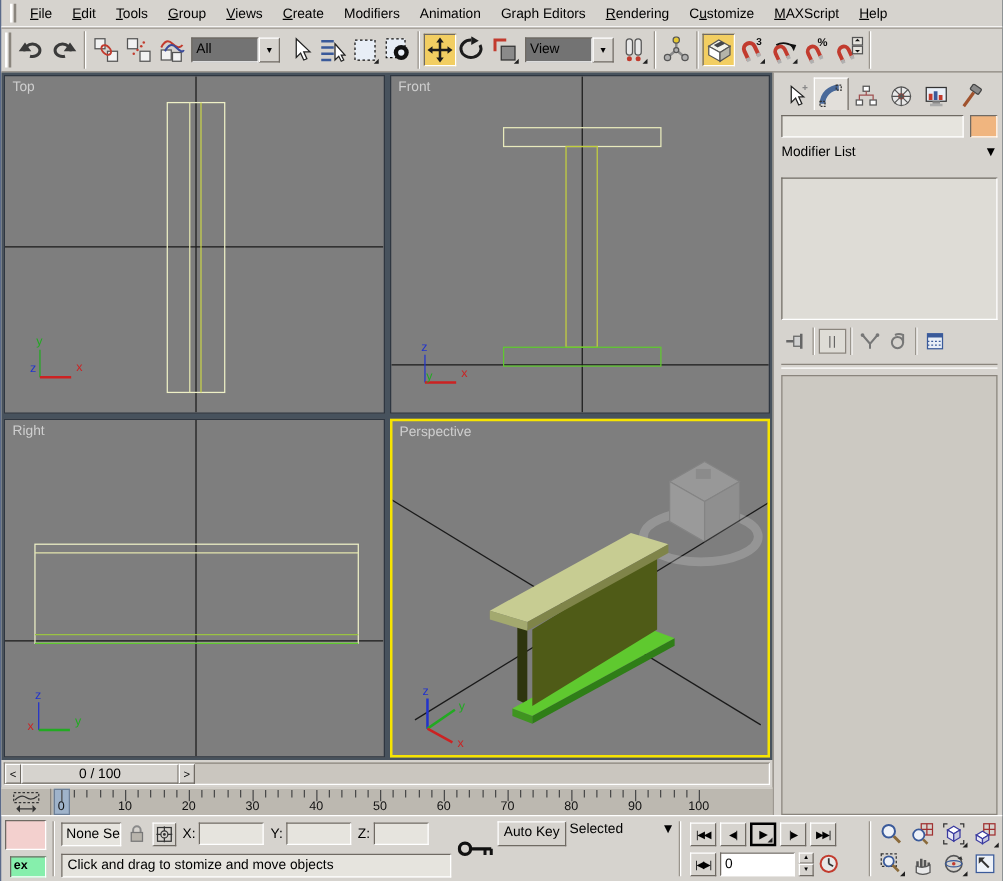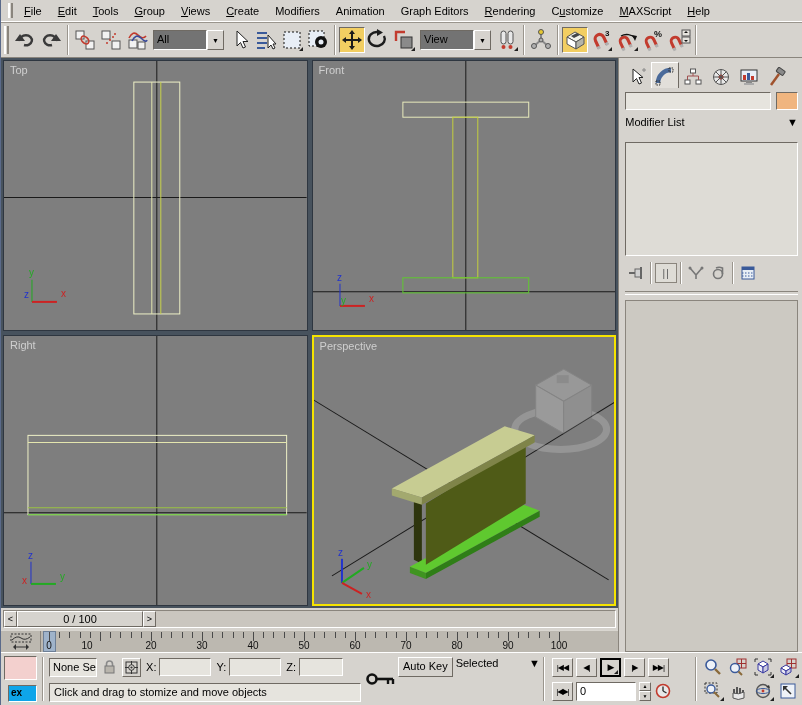--- a/index.html
+++ b/index.html
@@ -67,21 +67,21 @@
   .stack-btn { width:22px; height:20px; display:flex; align-items:center; justify-content:center; }
   .stack-btn.outlined { border:1px solid #8a857d; background:#dedcd6; }
   .panel-divider { height:4px; margin:3px 2px; border-top:1px solid #8a857d; border-bottom:1px solid #ffffff; }
   .rollout-area { flex:1; margin:2px 2px 0 2px; background:#ccc9c2; border:1px solid #8a857d; }
 
   
   .statusbar { height:53px; border-top:1px solid #ffffff; display:flex; padding:2px 1px; }
   .sb-col { display:flex; flex-direction:column; justify-content:space-between; }
   .listener-col { width:38px; padding:1px 2px; }
   .listener-pink { height:24px; background:#f3d0ce; border:1px solid; border-color:#6f6a63 #fff #fff #6f6a63; }
-  .listener-white { height:17px; margin-left:4px; background:#0ea5e9; border:1px solid; border-color:#6f6a63 #fff #fff #6f6a63; font-size:10px; font-weight:bold; padding:1px 2px; overflow:hidden; }
+  .listener-white { height:17px; margin-left:4px; background:#86efac; border:1px solid; border-color:#6f6a63 #fff #fff #6f6a63; font-size:10px; font-weight:bold; padding:1px 2px; overflow:hidden; }
   .prompt-col { width:325px; padding:1px 2px; }
   .sel-row { height:22px; display:flex; align-items:center; gap:3px; }
   .none-sel { width:48px; height:19px; padding:2px 3px; overflow:hidden; white-space:nowrap; }
   .mini-btn { width:19px; height:19px; display:flex; align-items:center; justify-content:center; }
   .coord-label { font-size:11px; margin-left:2px; }
   .coord-field { width:52px; height:18px; }
   .prompt-field { height:19px; padding:2px 4px; white-space:nowrap; overflow:hidden; }
   .key-col { width:36px; display:flex; align-items:center; justify-content:center; }
   .anim-col { width:146px; padding:1px 0; }
   .anim-row { height:22px; display:flex; align-items:center; gap:3px; }
@@ -468,21 +468,21 @@
           <div class="tb-tick" style="left: 436.4px; height: 6px;"></div>
           <div class="tb-tick" style="left: 446.6px; height: 6px;"></div>
           <div class="tb-tick" style="left: 456.8px; height: 6px;"></div>
           <div class="tb-tick" style="left: 467px; height: 9px;"></div>
           <div class="tb-tick" style="left: 477.2px; height: 6px;"></div>
           <div class="tb-tick" style="left: 487.4px; height: 6px;"></div>
           <div class="tb-tick" style="left: 497.6px; height: 6px;"></div>
           <div class="tb-tick" style="left: 507.8px; height: 6px;"></div>
           <div class="tb-tick" style="left: 518px; height: 9px;"></div>
           <div class="tb-num" style="left: 8px;">0</div>
-          <div class="tb-num" style="left: 46px;">10</div>
+          <div class="tb-num" style="left: 59px;">10</div>
           <div class="tb-num" style="left: 110px;">20</div>
           <div class="tb-num" style="left: 161px;">30</div>
           <div class="tb-num" style="left: 212px;">40</div>
           <div class="tb-num" style="left: 263px;">50</div>
           <div class="tb-num" style="left: 314px;">60</div>
           <div class="tb-num" style="left: 365px;">70</div>
           <div class="tb-num" style="left: 416px;">80</div>
           <div class="tb-num" style="left: 467px;">90</div>
           <div class="tb-num" style="left: 518px;">100</div>
         </div>

